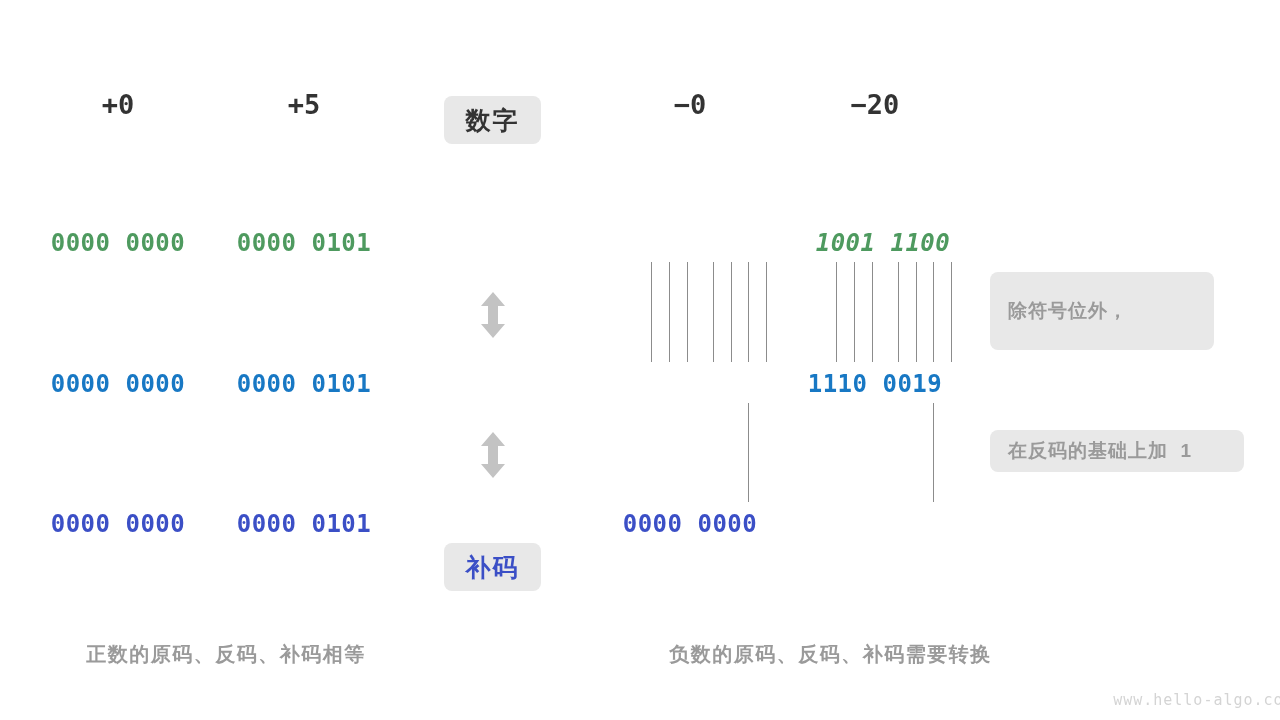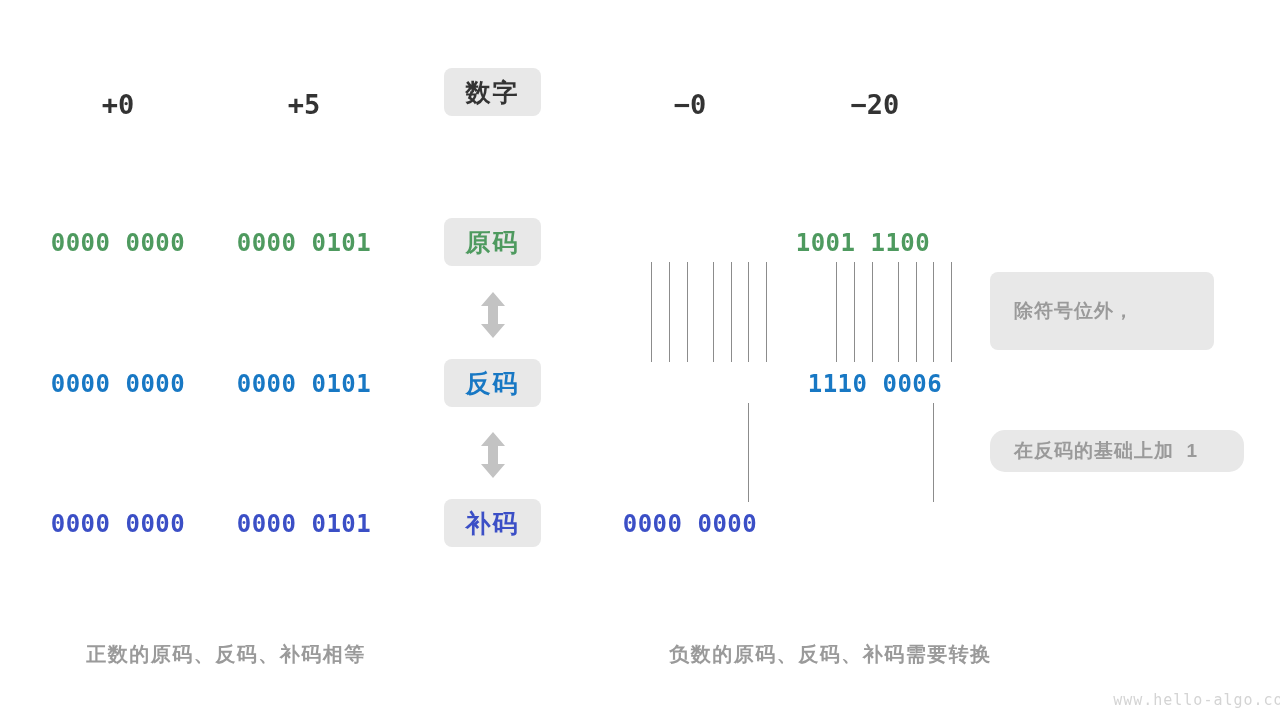--- a/index.html
+++ b/index.html
@@ -56,35 +56,35 @@
     justify-content: center;
     background: #e8e8e8;
     border-radius: 8px;
     font-size: 25px;
     font-weight: bold;
     letter-spacing: 2px;
   }
   .chip.dark   { color: #333333; }
   .chip.green  { color: #4e9a5f; }
   .chip.blue   { color: #1878c4; }
-  .chip.indigo { color: #3b4fc6; }
+  .chip.indigo { color: #3b4fc6; margin-top: 44px; }
 
   
   .note {
     position: absolute;
     display: flex;
     flex-direction: column;
     justify-content: center;
     background: #e8e8e8;
     border-radius: 8px;
     color: #9a9a9a;
     font-size: 19px;
     font-weight: bold;
     letter-spacing: 1px;
-    padding: 0 24px;
+    padding: 0 18px;
     box-sizing: border-box;
   }
   .note .line { white-space: pre; line-height: 30px; }
 
   
   .caption {
     position: absolute;
     color: #9a9a9a;
     font-size: 20px;
     font-weight: bold;
@@ -125,28 +125,22 @@
   <div class="cell num-head" style="left:244px; top:86px; width:120px; height:36px;">
     <span>+5</span>
   </div>
   <div class="cell num-head" style="left:630px; top:86px; width:120px; height:36px;">
     <span>−0</span>
   </div>
   <div class="cell num-head" style="left:815px; top:86px; width:120px; height:36px;">
     <span>−20</span>
   </div>
 
-  <div class="chip dark" style="left:444px; top:68px; width:97px; height:48px;text-align:center;">
+  <div class="chip dark" style="left:444px; top:96px; width:97px; height:48px;text-align:center;">
     <span>数字</span>
-  </div>
-  <div class="chip green" style="left:444px; top:218px; width:97px; height:48px;">
-    <span>原码</span>
-  </div>
-  <div class="chip blue" style="left:444px; top:359px; width:97px; height:48px;">
-    <span>反码</span>
   </div>
   <div class="chip indigo" style="left:444px; top:499px; width:97px; height:48px;">
     <span>补码</span>
   </div>
 
   <div class="dbl-arrow" style="left:478px; top:291px;">
     <svg width="30" height="48" viewBox="0 0 30 48">
       <path d="M15 1 L27 15 L20 15 L20 33 L27 33 L15 47 L3 33 L10 33 L10 15 L3 15 Z" fill="#c3c3c3"></path>
     </svg>
   </div>
@@ -178,48 +172,48 @@
     <div class="vline" style="left:748px; top:403px; height:99px;"></div>
     <div class="vline" style="left:933px; top:403px; height:99px;"></div>
   </div>
 
   <div class="cell bits green" style="left:28px; top:226px; width:180px; height:34px;">
     <span>0000 0000</span>
   </div>
   <div class="cell bits green" style="left:214px; top:226px; width:180px; height:34px;">
     <span>0000 0101</span>
   </div>
-  <div class="cell bits green" style="left:773px; top:226px; width:180px; height:34px;">
+  <div class="cell bits green" style="left:793px; top:226px; width:180px; height:34px;font-style:italic;">
     <span>1001 1100</span>
   </div>
 
   <div class="cell bits blue" style="left:28px; top:367px; width:180px; height:34px;">
     <span>0000 0000</span>
   </div>
   <div class="cell bits blue" style="left:214px; top:367px; width:180px; height:34px;">
     <span>0000 0101</span>
   </div>
   <div class="cell bits blue" style="left:785px; top:367px; width:180px; height:34px;">
-    <span>1110 0006</span>
+    <span>1110 0019</span>
   </div>
 
   <div class="cell bits indigo" style="left:28px; top:507px; width:180px; height:34px;">
     <span>0000 0000</span>
   </div>
   <div class="cell bits indigo" style="left:214px; top:507px; width:180px; height:34px;">
     <span>0000 0101</span>
   </div>
   <div class="cell bits indigo" style="left:600px; top:507px; width:180px; height:34px;">
     <span>0000 0000</span>
   </div>
 
   <div class="note" style="left:990px; top:272px; width:224px; height:78px;">
     <div class="line">除符号位外，</div>
   </div>
-  <div class="note" style="left:990px; top:430px; width:254px; height:42px;border-radius:15px;">
+  <div class="note" style="left:990px; top:430px; width:254px; height:42px;">
     <div class="line">在反码的基础上加  1</div>
   </div>
 
   <div class="caption" style="left:58px; top:618px;text-align:right;">
     <span>正数的原码、反码、补码相等</span>
   </div>
   <div class="caption" style="left:641px; top:618px;">
     <span>负数的原码、反码、补码需要转换</span>
   </div>
 

